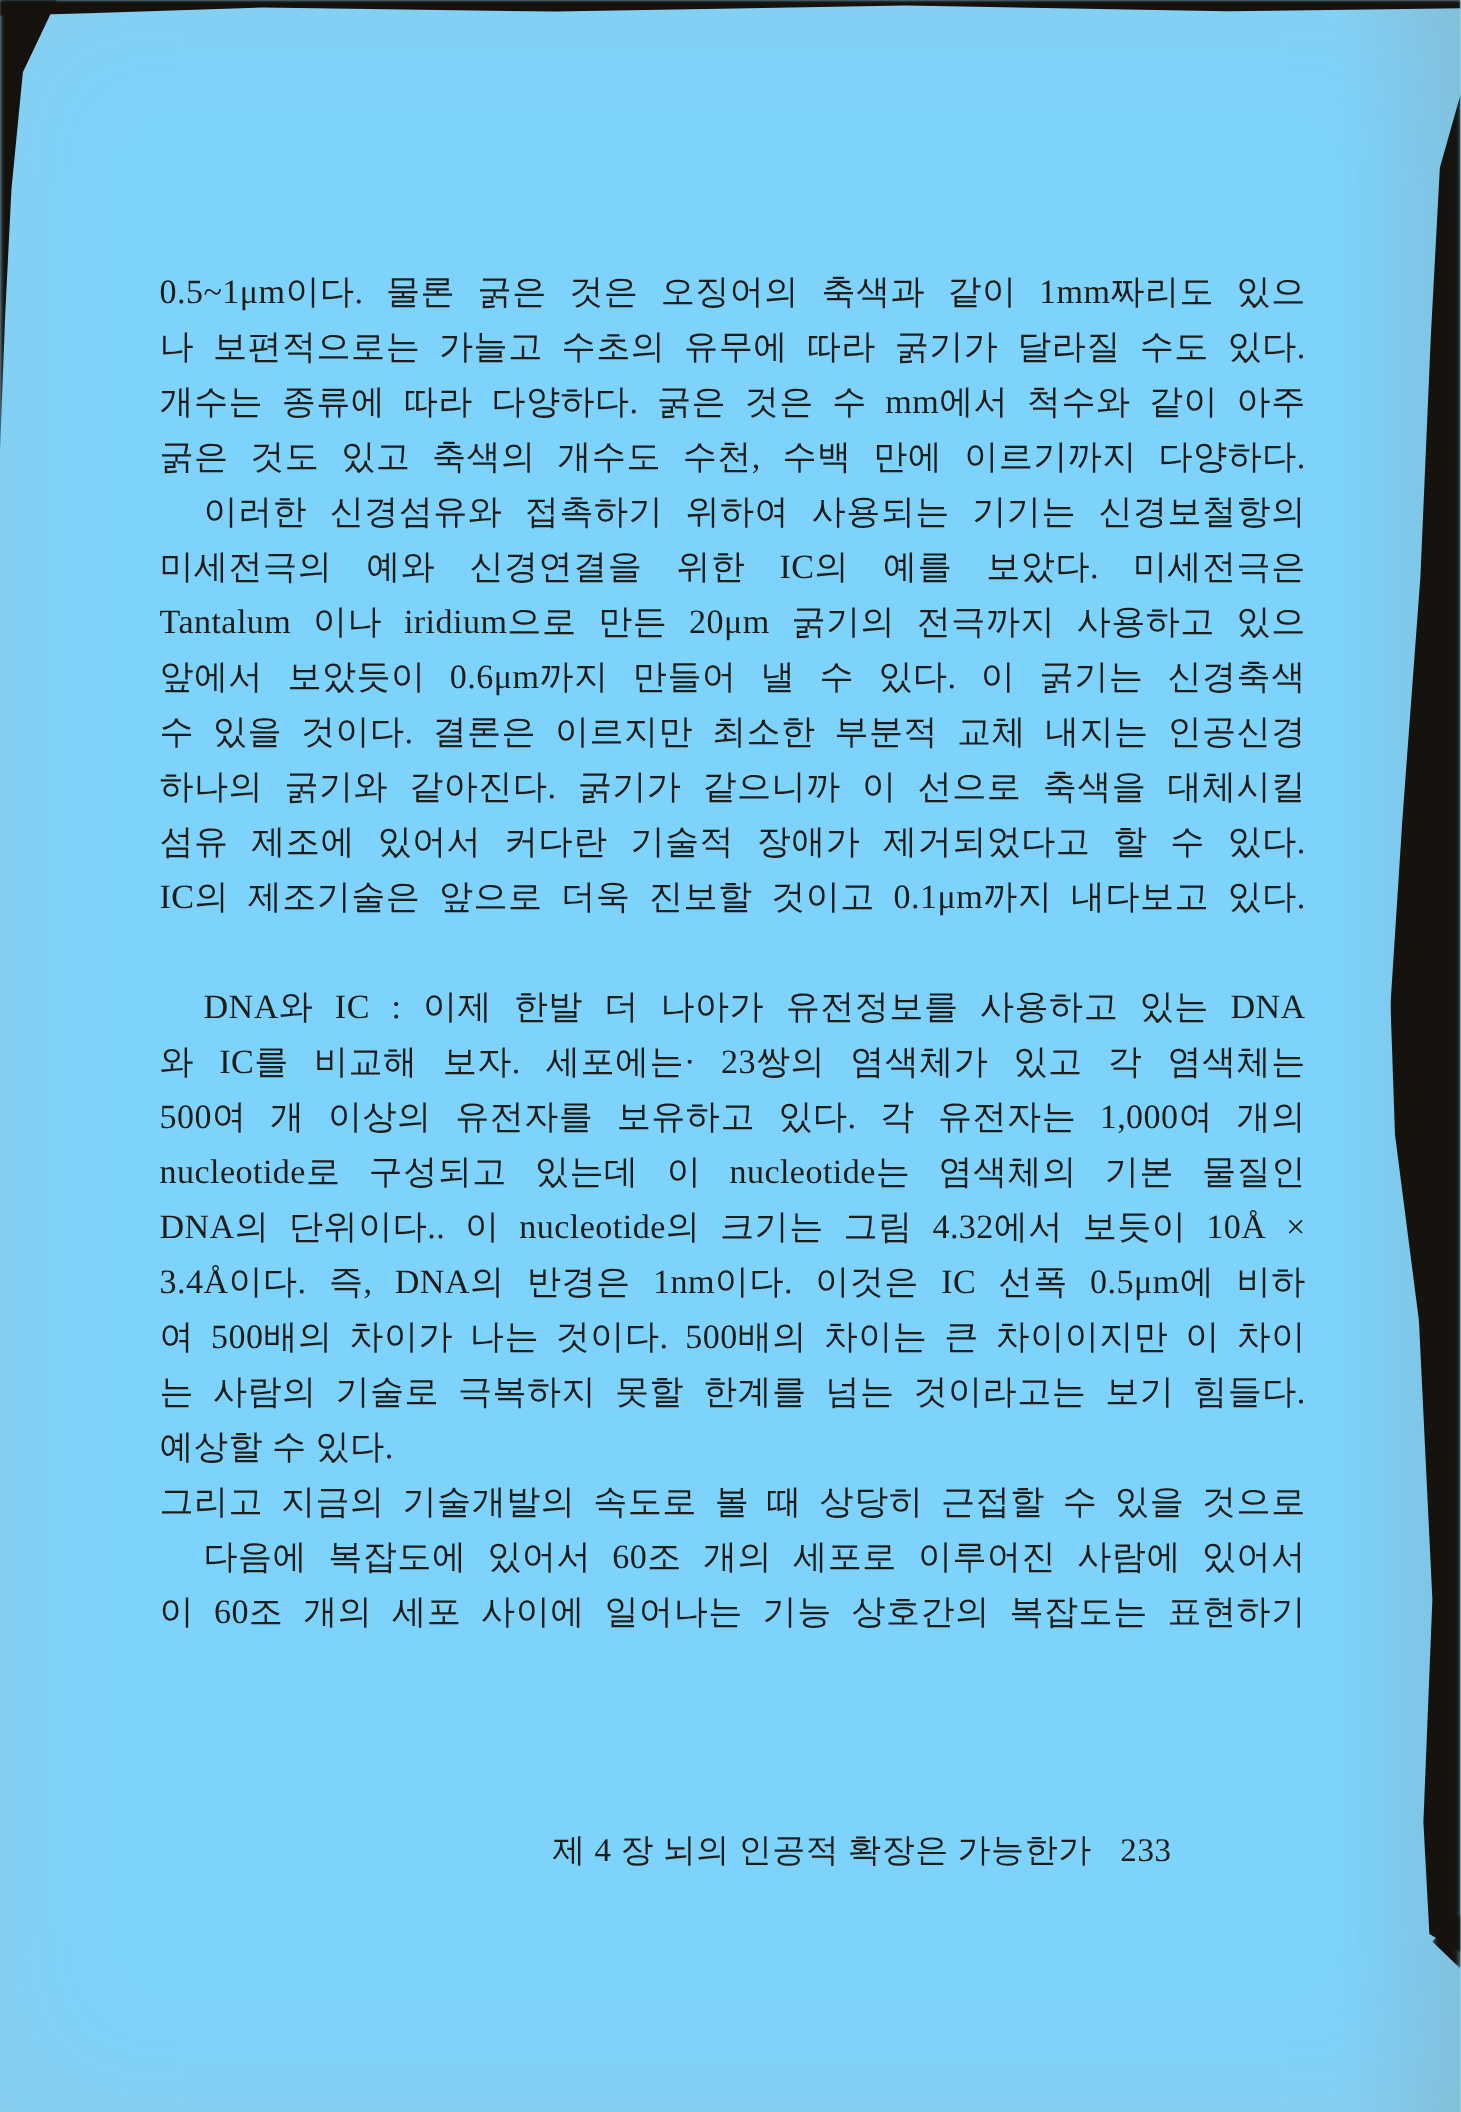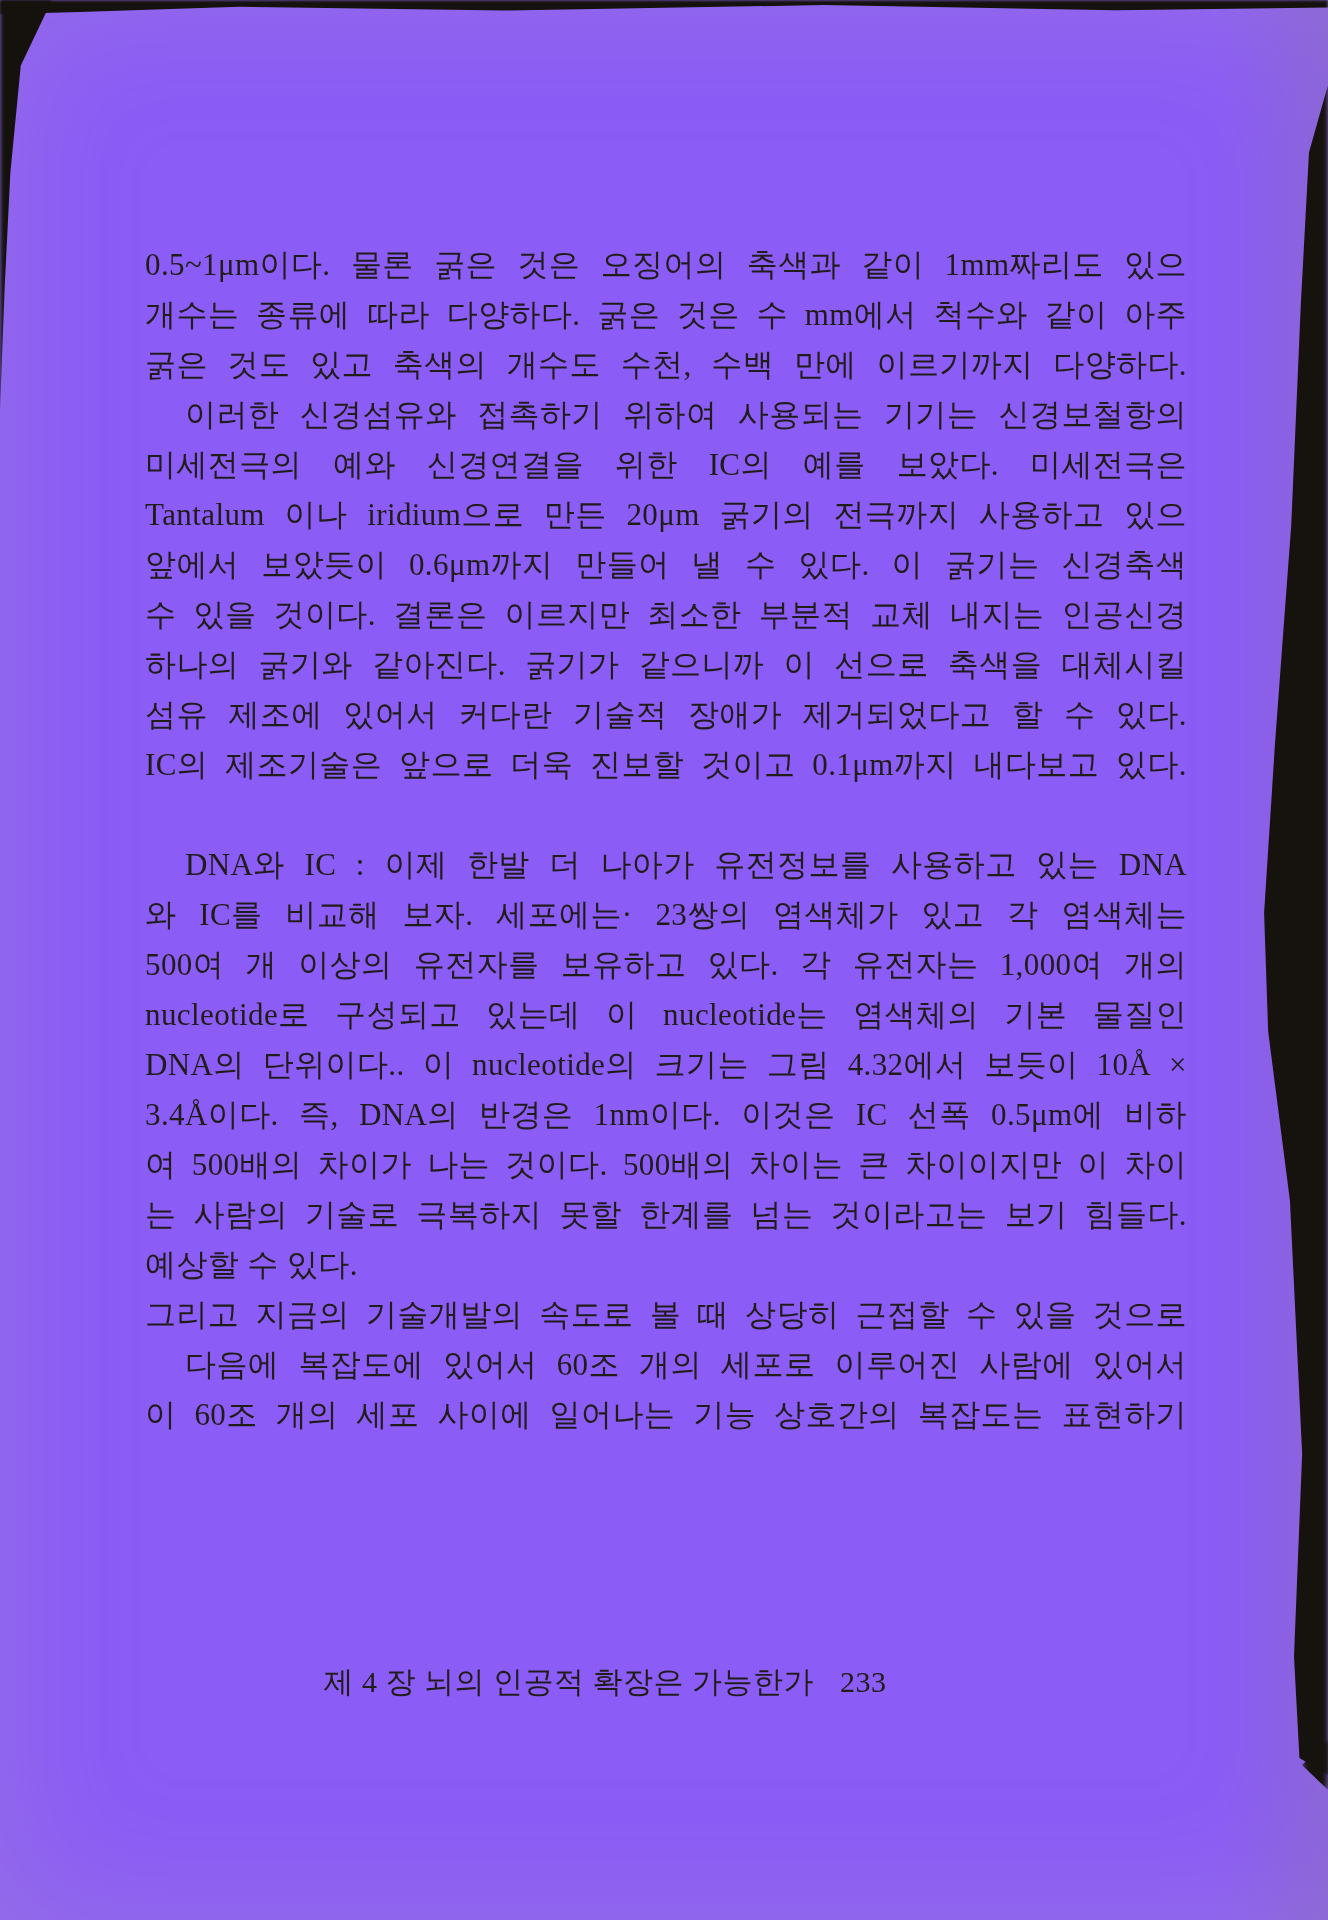--- a/index.html
+++ b/index.html
@@ -5,21 +5,21 @@
   html, body { margin: 0; padding: 0; }
   body {
     width: 1328px; height: 1920px;
     background: #e9e7e1;
     font-family: "Liberation Serif", "DejaVu Serif", serif;
     overflow: hidden;
   }
   .page {
     position: relative;
     width: 1328px; height: 1920px;
-    background: #8b5cf6;
+    background: #7dd3fc;
     box-shadow: inset 0 0 140px rgba(190,184,170,0.22);
     overflow: hidden;
   }
   
   .right-shadow {
     position: absolute; top: 0; right: 0; width: 110px; height: 100%;
     background: linear-gradient(to right, rgba(255,255,255,0), rgba(110,104,92,0.14));
   }
   
   .scan-top {
@@ -58,21 +58,21 @@
     word-break: keep-all;
     text-align: justify;
     text-align-last: justify;
     white-space: normal;
   }
   .line.short { text-align-last: left; }
   .para.indent .line:first-child { text-indent: 40px; }
   
   .footer {
     position: absolute; left: 145px; top: 1662px; width: 920px;
-    text-align: center;
+    text-align: right;
     font-size: 30px; color: #201c18;
     letter-spacing: 0.5px;
     word-break: keep-all;
   }
   .footer .pagenum { margin-left: 26px; }
 </style>
 </head>
 <body>
 
 <div class="page">
@@ -80,20 +80,21 @@
   <div class="right-shadow"></div>
   <div class="scan-top"></div>
   <div class="scan-left-wedge"></div>
   <div class="scan-right-strip"></div>
   <div class="scan-corner-br"></div>
 
   <div class="text-block">
 
     <p class="para">
       <span class="line">0.5~1μm이다. 물론 굵은 것은 오징어의 축색과 같이 1mm짜리도 있으</span>
+      <span class="line">나 보편적으로는 가늘고 수초의 유무에 따라 굵기가 달라질 수도 있다.</span>
       <span class="line">개수는 종류에 따라 다양하다. 굵은 것은 수 mm에서 척수와 같이 아주</span>
       <span class="line">굵은 것도 있고 축색의 개수도 수천, 수백 만에 이르기까지 다양하다.</span>
     </p>
 
     <p class="para indent">
       <span class="line">이러한 신경섬유와 접촉하기 위하여 사용되는 기기는 신경보철항의</span>
       <span class="line">미세전극의 예와 신경연결을 위한 IC의 예를 보았다. 미세전극은</span>
       <span class="line">Tantalum 이나 iridium으로 만든 20μm 굵기의 전극까지 사용하고 있으</span>
       <span class="line">앞에서 보았듯이 0.6μm까지 만들어 낼 수 있다. 이 굵기는 신경축색</span>
       <span class="line">수 있을 것이다. 결론은 이르지만 최소한 부분적 교체 내지는 인공신경</span>

